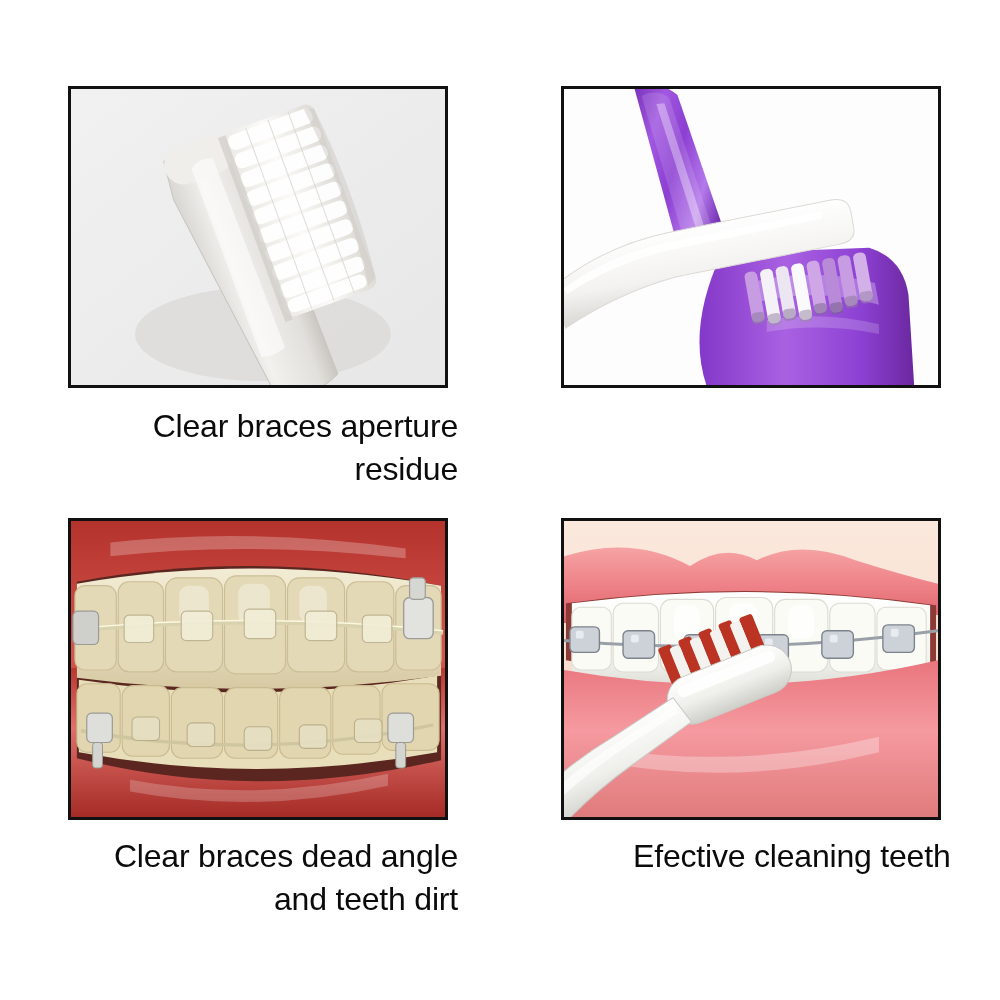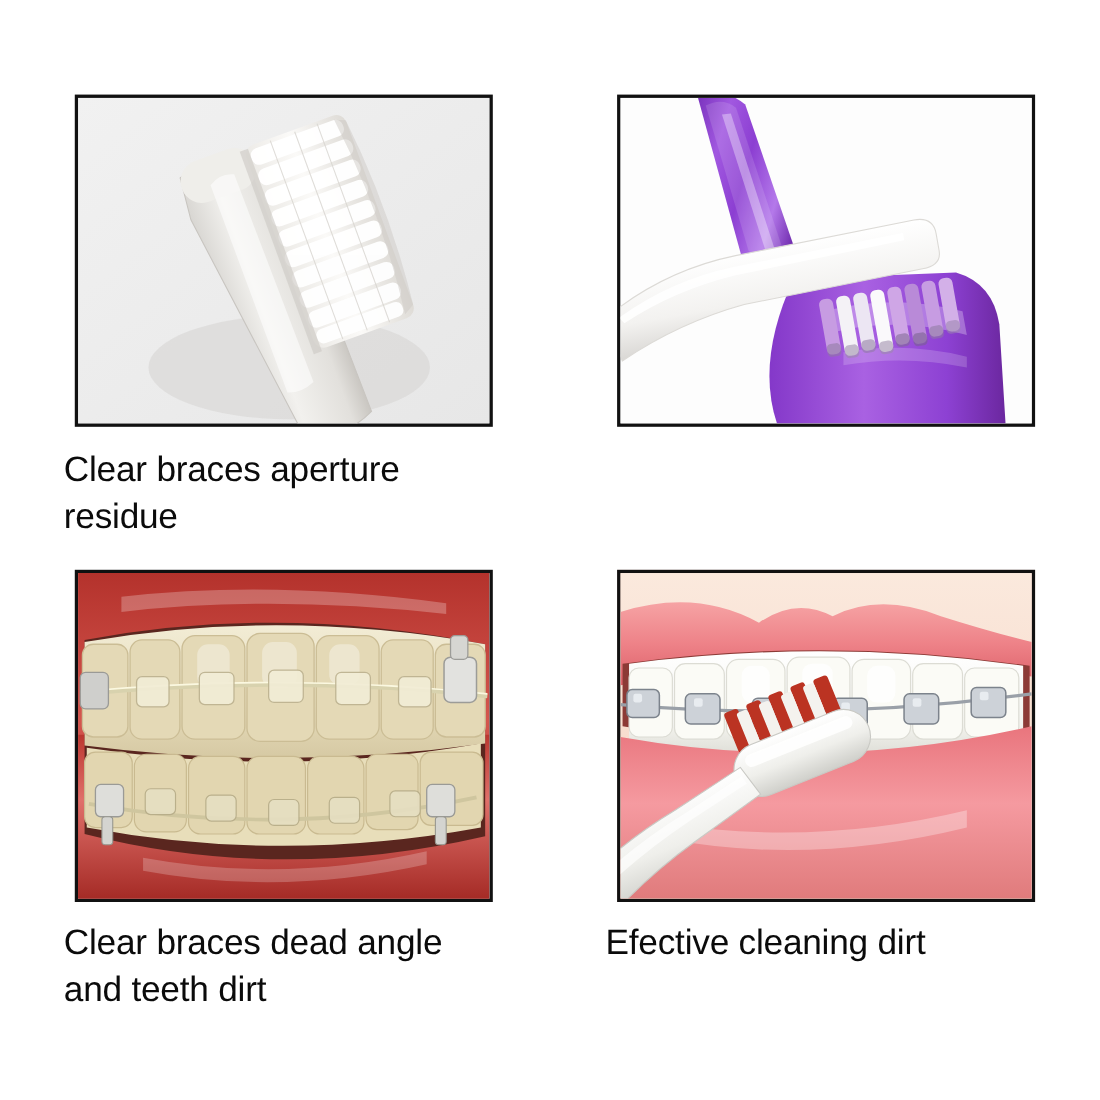--- a/index.html
+++ b/index.html
@@ -49,21 +49,21 @@
     border: 3px solid #111111;
     background: #eeeeee;
     position: relative;
     overflow: hidden;
     flex: 0 0 auto;
   }
 
   .caption {
     margin-top: 17px;
     width: 400px;
-    text-align: left;
+    text-align: right;
     font-size: 32px;
     line-height: 1.33;
     color: #0b0b0b;
     letter-spacing: -0.2px;
     font-weight: 400;
   }
   .cell-3 .caption, .cell-4 .caption { margin-top: 15px; }
 
   .panel svg { display: block; width: 100%; height: 100%; }
 </style>
@@ -404,17 +404,17 @@
 
             <rect x="116" y="136" width="132" height="50" rx="25" fill="url(#g4brush)" stroke="#c9c9c4" stroke-width="1"></rect>
 
             <path d="M-40 192 q44 -18 94 -26 l70 -14 l8 30 l-72 18 q-50 12 -96 34 z" fill="url(#g4brush)" stroke="#c9c9c4" stroke-width="1"></path>
 
             <rect x="130" y="144" width="106" height="12" rx="6" fill="#ffffff" opacity="0.85"></rect>
             <path d="M-28 196 q42 -16 90 -24 l60 -12 l2 8 l-60 12 q-48 10 -90 26 z" fill="#ffffff" opacity="0.65"></path>
           </g>
         </svg>
       </div>
-      <div class="caption">Efective cleaning dirt</div>
+      <div class="caption">Efective cleaning teeth</div>
     </div>
 
   </div>
 </div>
 
 </body></html>

